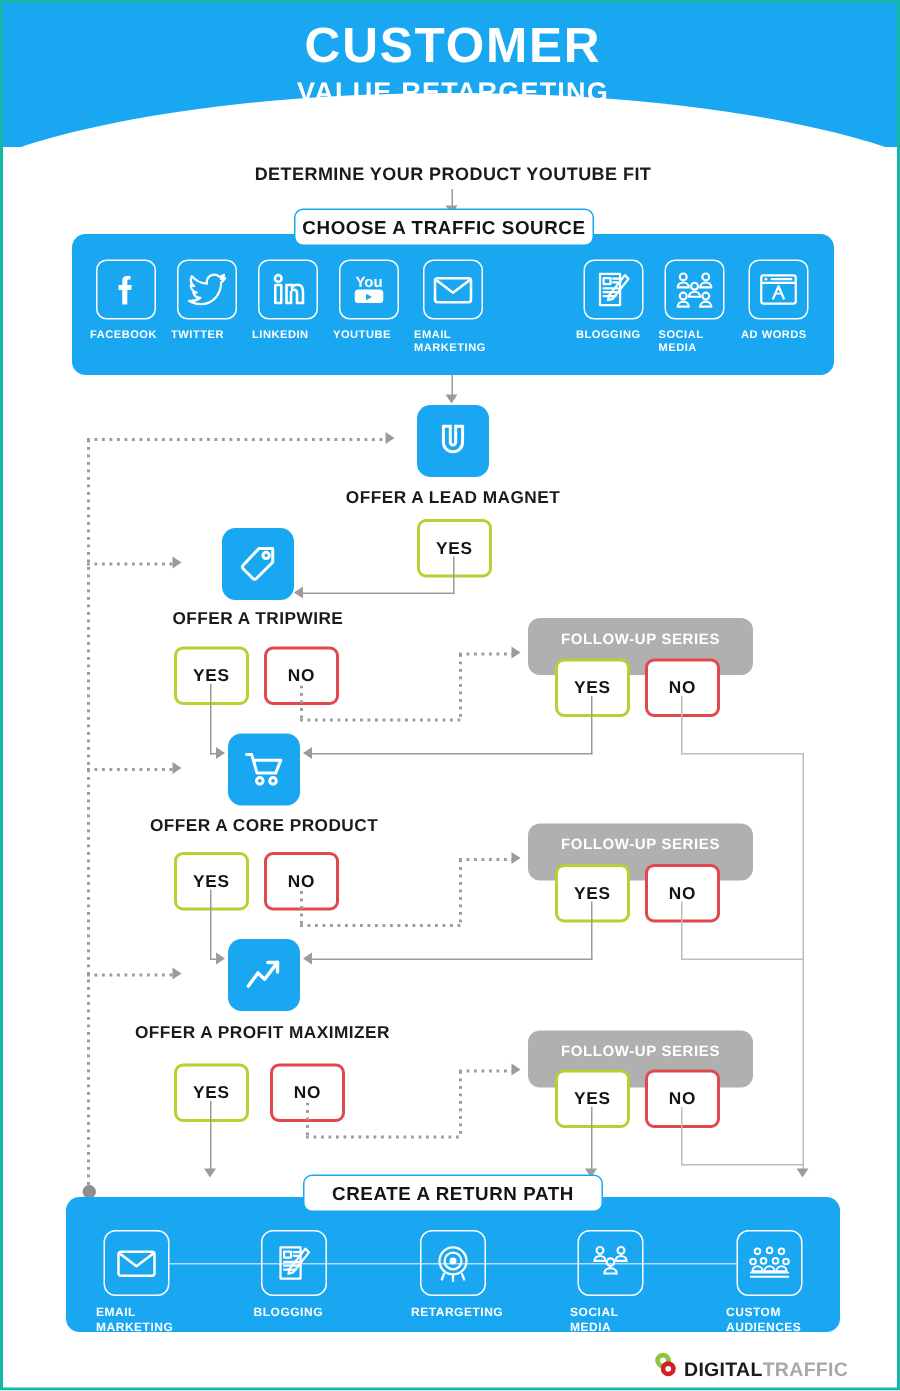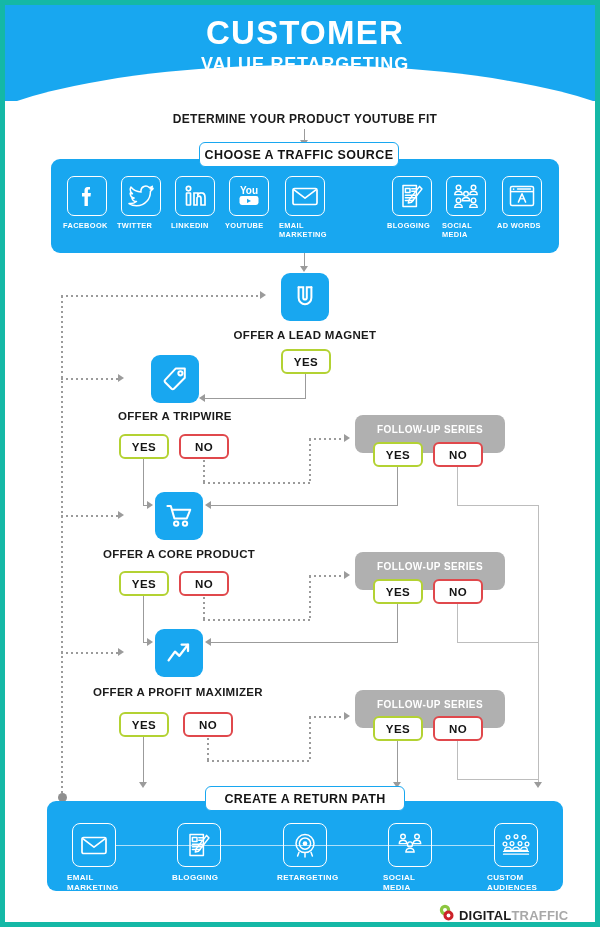--- a/index.html
+++ b/index.html
@@ -5,21 +5,21 @@
   html,body{margin:0;padding:0;background:#ffffff;}
   body{
     font-family:"Liberation Sans","DejaVu Sans",sans-serif;
     -webkit-font-smoothing:antialiased;
   }
   #page{
     position:relative;
     width:600px;height:927px;
     background:#ffffff;
     overflow:hidden;
-    border:5px solid #14b8a6;
+    border:2px solid #14b8a6;
     box-sizing:border-box;
   }
 
   
   .header{
     position:absolute;left:0;top:0;width:600px;height:96px;
     background:#18a7f0;
     overflow:hidden;
   }
   .header-curve{
@@ -105,21 +105,21 @@
     position:absolute;
     width:48px;height:48px;
     background:#18a7f0;
     border-radius:9px;
     display:flex;align-items:center;justify-content:center;
   }
 
   
   .ynbtn{
     position:absolute;
-    height:25px;
+    height:39px;
     background:#ffffff;
     border-radius:6px;
     display:flex;align-items:center;justify-content:center;
     font-size:11.5px;font-weight:bold;letter-spacing:.5px;
     color:#141414;
     box-sizing:border-box;
   }
   .yes{border:2px solid #b3d233;}
   .no{border:2px solid #e0484c;}
 

